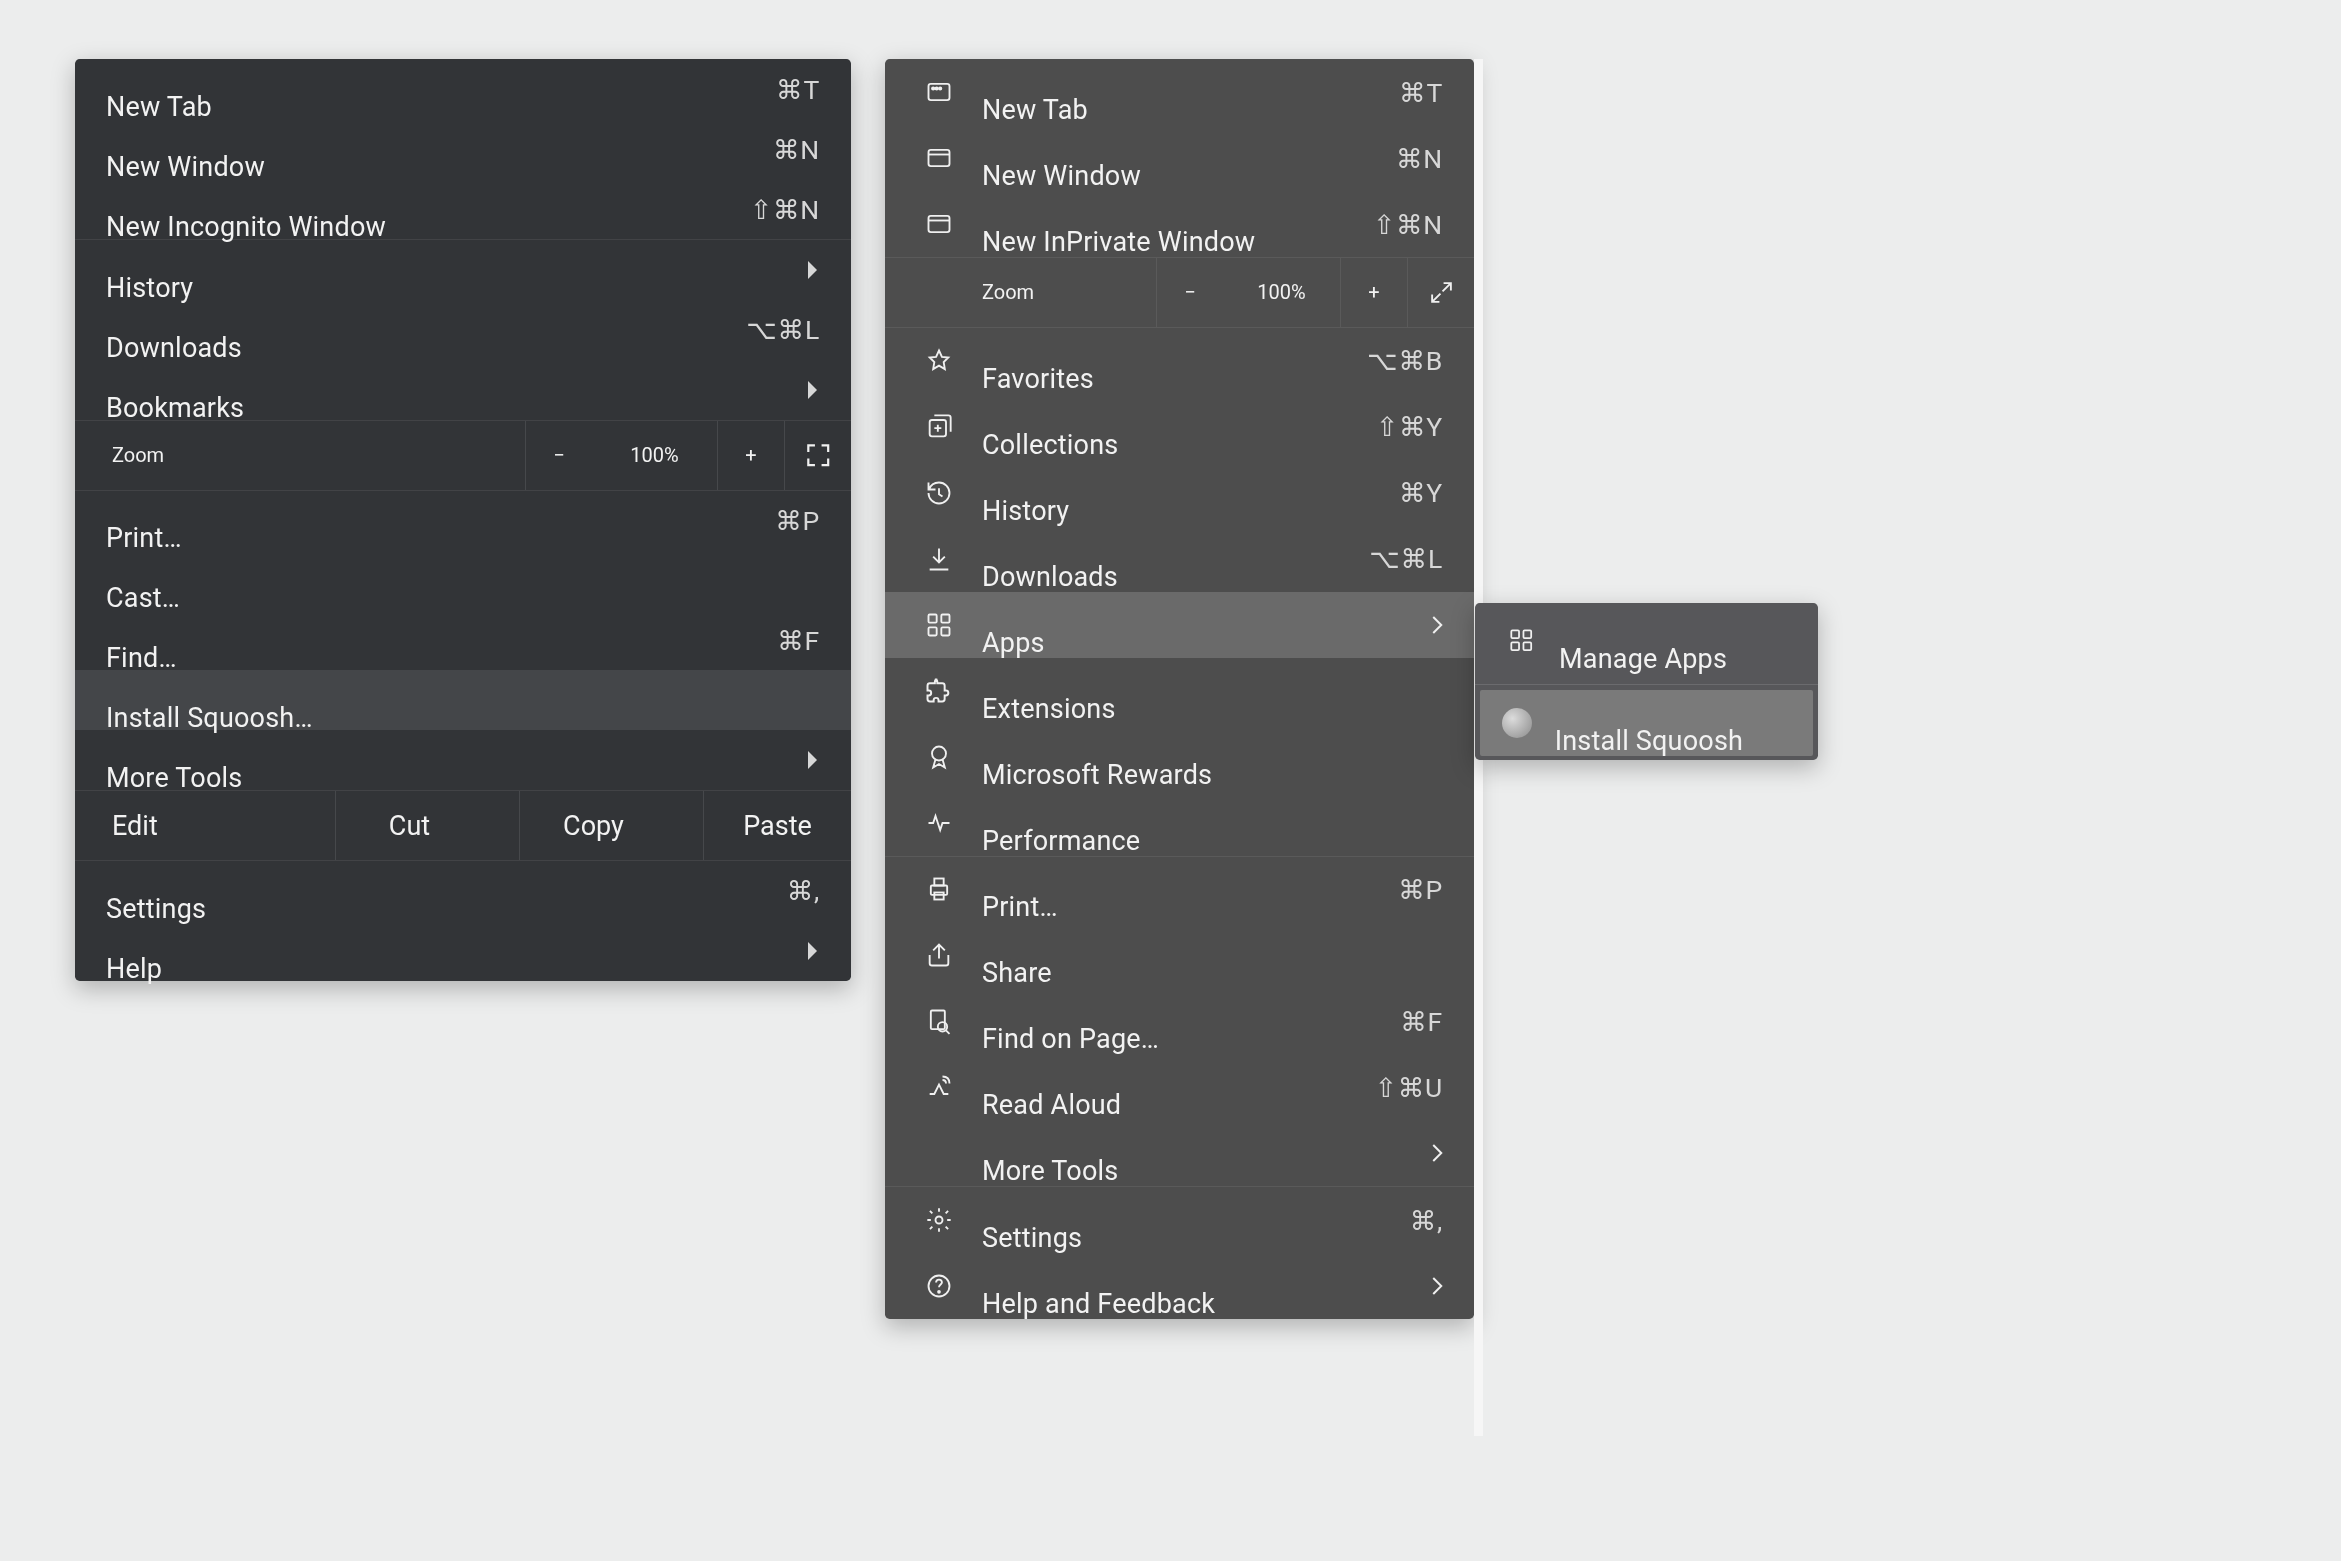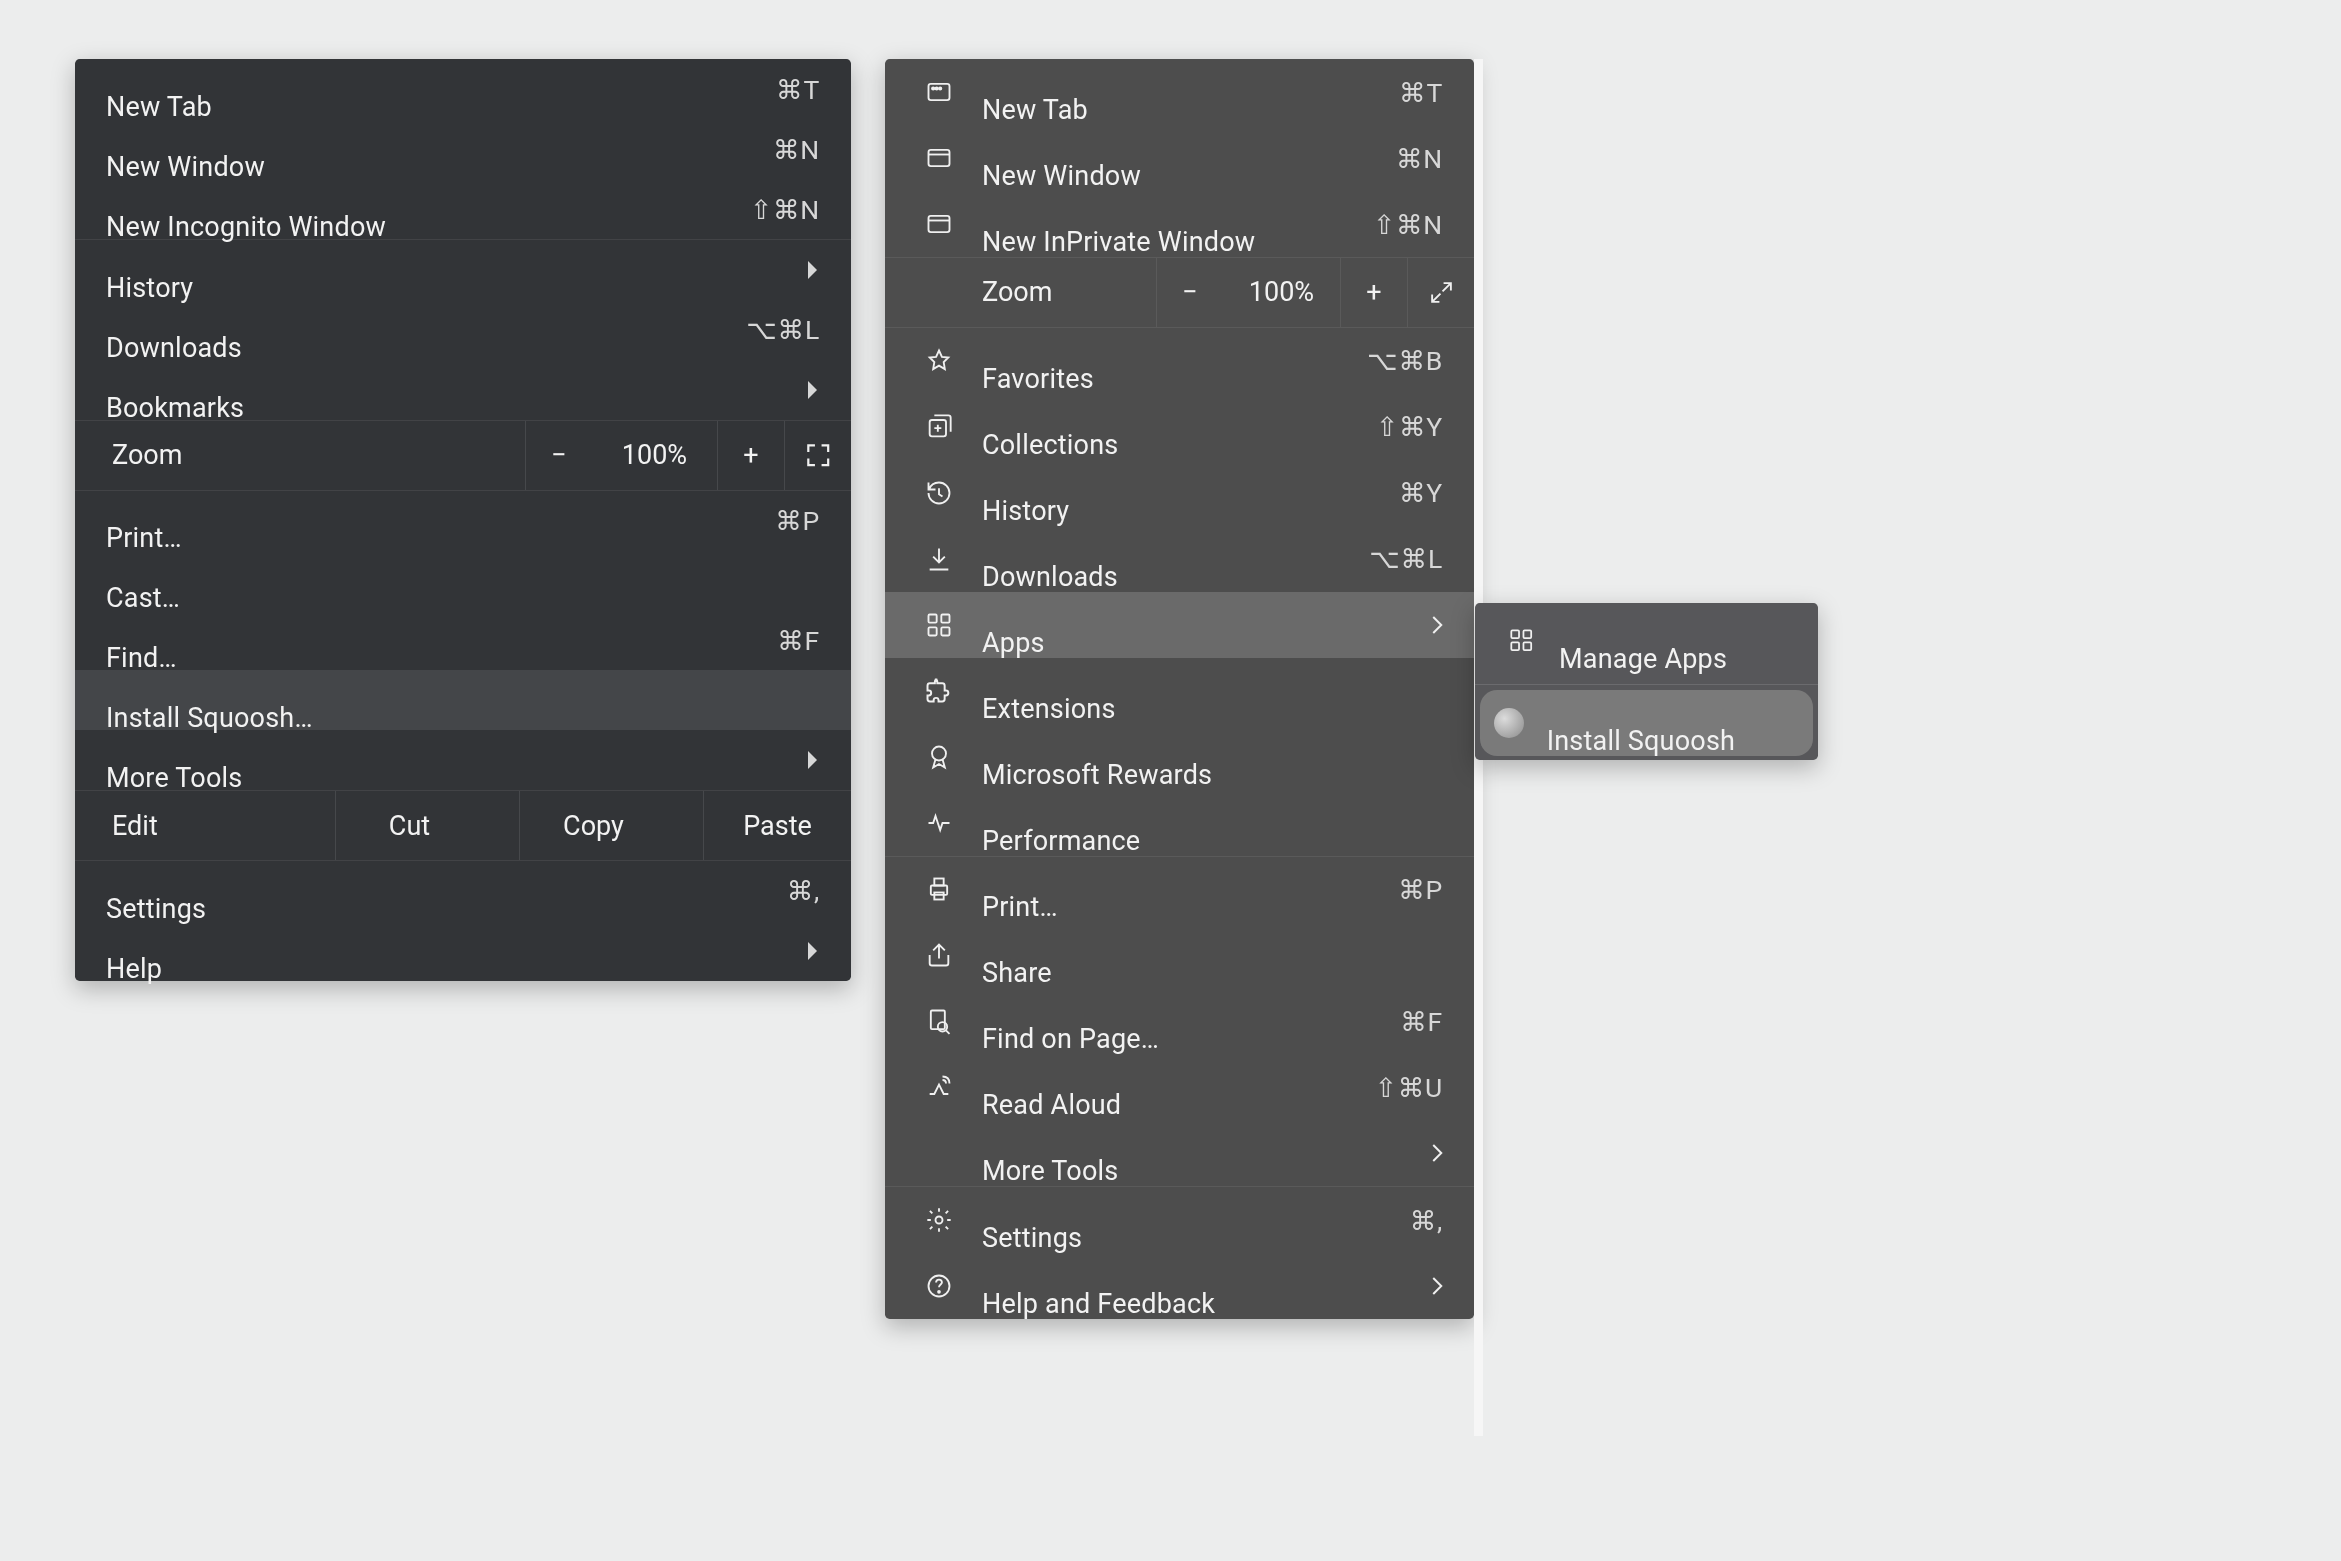--- a/index.html
+++ b/index.html
@@ -8,28 +8,28 @@
   .menu{position:absolute;border-radius:4.7px;box-shadow:0 7.8px 23.4px rgba(0,0,0,.25);overflow:visible;}
   .menu1{left:75px;top:59px;width:776px;background:#323437;}
   .menu2{left:885px;top:59px;width:589px;background:#4d4d4d;}
   .menu3{left:1475px;top:603px;width:343px;background:#57575a;}
   .sep{height:0.8px;background:rgba(255,255,255,0.08);}
   .row{display:flex;align-items:center;height:60px;padding:0 31px;color:#f2f2f2;font-size:27px;letter-spacing:0.2px;}
   .menu2 .row{height:66px;padding-left:30px;padding-right:31px;}
   .menu3 .row{height:75px;padding-left:25px;padding-right:25px;}
   .row.hover{background:#444649;}
   .menu2 .row.hover{background:#6a6a6a;}
-  .menu3 .row.hover{background:#7a7a7a;border-radius:17px;margin:4.7px;padding-left:8px;padding-right:20px;height:66px;}
+  .menu3 .row.hover{background:#7a7a7a;border-radius:2px;margin:4.7px;padding-left:16px;padding-right:20px;height:66px;}
   .label{flex:1;margin-top:36px;}
   .short{color:#d7d7d7;font-size:26.5px;margin-left:15.6px;white-space:nowrap;letter-spacing:0.8px;}
   .chev{color:#d7d7d7;}
   .iconcol{width:47px;display:flex;align-items:center;justify-content:center;margin-right:20px;}
   .menu3 .iconcol{width:42px;margin-right:17px;}
   svg{display:block;}
-  .zoomrow{display:flex;align-items:center;height:69px;color:#f2f2f2;font-size:27px;}
+  .zoomrow{display:flex;align-items:center;height:69px;color:#f2f2f2;font-size:20px;}
   .zoomrow .zlabel{flex:0 0 auto;padding-left:148px;}
   .menu1 .zoomrow .zlabel{padding-left:37px;}
   .zoomrow .spacer{flex:1;}
   .zoomrow .zbtn{width:67px;height:69px;display:flex;align-items:center;justify-content:center;border-left:0.8px solid rgba(255,255,255,0.08);}
   .menu1 .zoomrow .zbtn{border-left:0.8px solid rgba(255,255,255,0.10);}
   .zoomrow .zval{width:125px;text-align:center;}
   .editrow{display:flex;align-items:stretch;height:69px;color:#f2f2f2;font-size:27px;gap:36px;}
   .editrow .elabel{flex:1;display:flex;align-items:center;padding-left:37px;}
   .editrow .ebtn{width:148px;display:flex;align-items:center;justify-content:center;border-left:0.8px solid rgba(255,255,255,0.10);}
   .scrollbar{position:absolute;right:0;top:0;width:9.4px;height:100%;background:#f6f6f6;}

